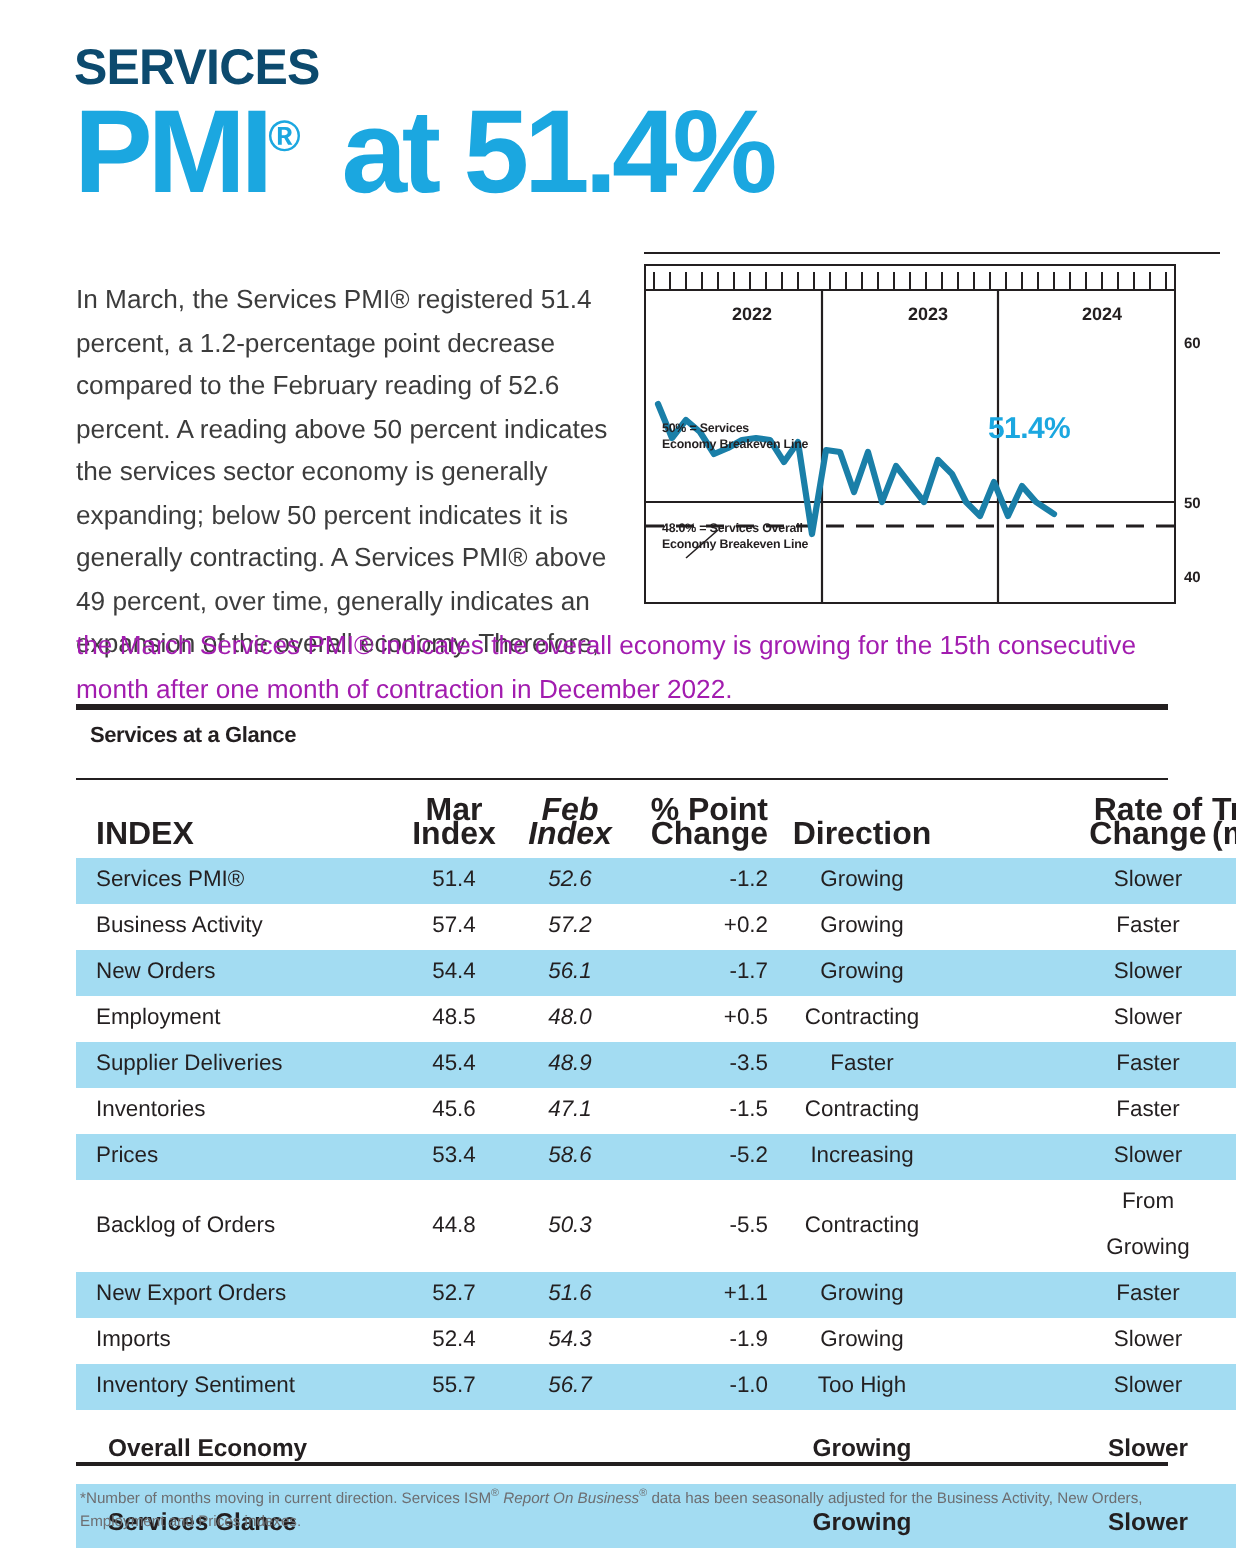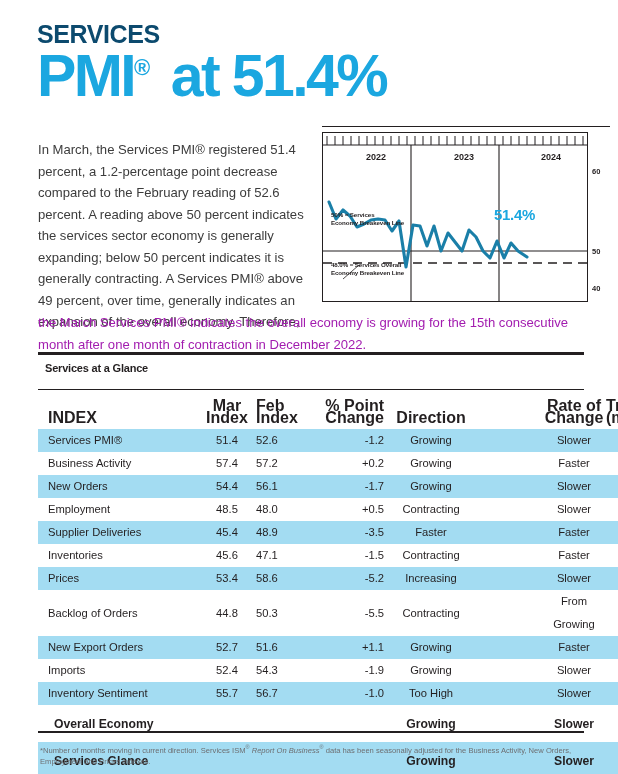--- a/index.html
+++ b/index.html
@@ -95,21 +95,21 @@
   .tbl th {
     font-size: 16px; font-weight: bold; color: #231f20;
     padding: 2px 0 6px 0; vertical-align: bottom; line-height: 11.5px;
   }
   .tbl td {
     font-size: 11.2px; color: #231f20; height: 23px; line-height: 23px;
     padding: 0;
   }
   .c-index { width: 160px; text-align: left; padding-left: 10px !important; }
   .c-mar   { width: 58px;  text-align: center; }
-  .c-feb   { width: 58px;  text-align: left; }
+  .c-feb   { width: 58px;  text-align: center; font-style: italic; }
   .c-pct   { width: 70px;  text-align: right; }
   .c-dir   { width: 94px;  text-align: center; }
   .c-rate  { width: 64px;  text-align: center; }
   .c-rate2 { width: 64px;  text-align: center; }
   .c-trend { width: 42px;  text-align: center; }
   .row-alt td { background: #a3dcf2; }
   .row-sum td {
     font-weight: bold; font-size: 12.2px; height: 37px; line-height: 26px;
   }
   .row-sum .c-index { padding-left: 16px !important; }

